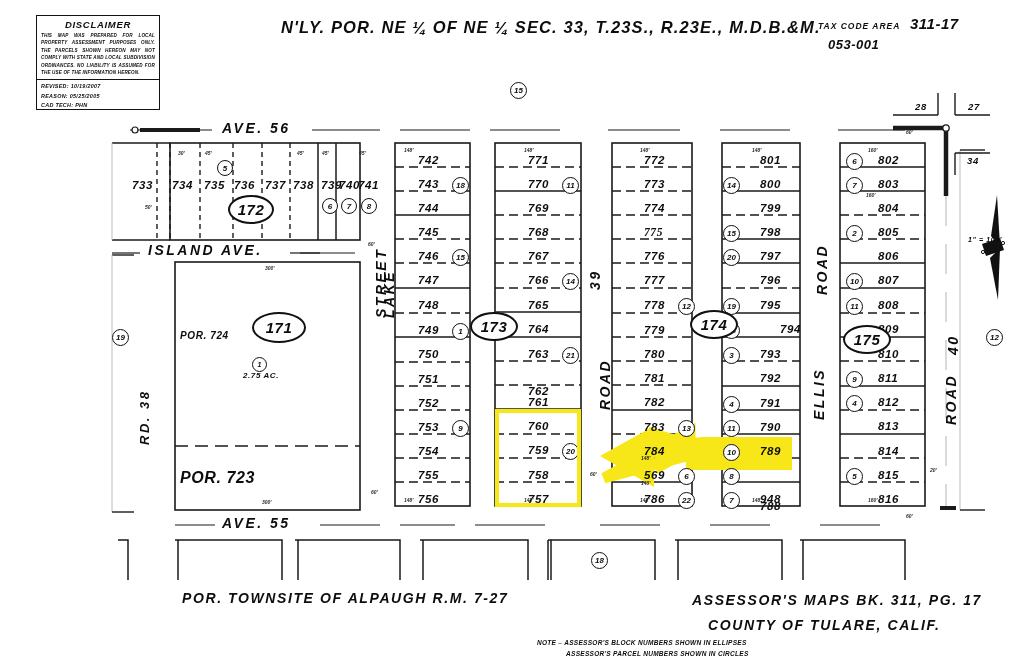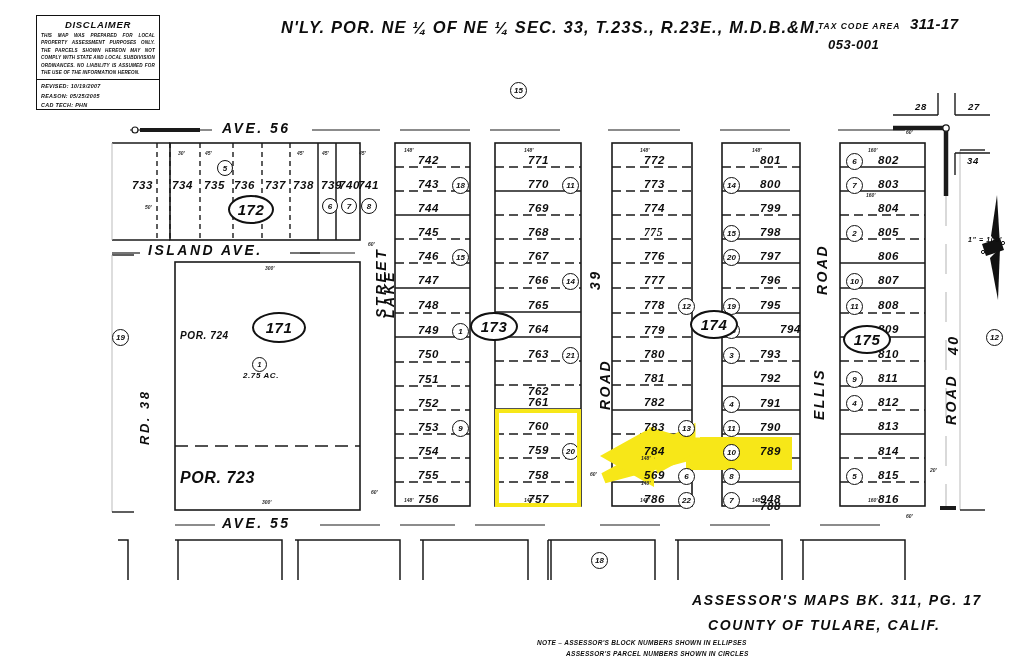--- a/index.html
+++ b/index.html
@@ -539,18 +539,19 @@
 <div class="txt dim" style="left:906px;top:130px">60'</div>
 <div class="txt dim" style="left:906px;top:514px">60'</div>
 <div class="txt dim" style="left:178px;top:151px">30'</div>
 <div class="txt dim" style="left:205px;top:151px">45'</div>
 <div class="txt dim" style="left:297px;top:151px">45'</div>
 <div class="txt dim" style="left:322px;top:151px">45'</div>
 <div class="txt dim" style="left:359px;top:151px">45'</div>
 <div class="txt dim" style="left:145px;top:205px">50'</div>
 
 
+<div class="txt foot" style="left:182px;top:591px">POR. TOWNSITE OF ALPAUGH    R.M. 7-27</div>
 <div class="txt foot" style="left:692px;top:593px">ASSESSOR'S MAPS BK. 311, PG. 17</div>
 <div class="txt foot" style="left:708px;top:618px">COUNTY OF TULARE, CALIF.</div>
 <div class="txt note" style="left:537px;top:640px">NOTE – ASSESSOR'S BLOCK NUMBERS SHOWN IN ELLIPSES</div>
 <div class="txt note" style="left:566px;top:651px">ASSESSOR'S PARCEL NUMBERS SHOWN IN CIRCLES</div>
 
 </div>
 
 </body></html>

